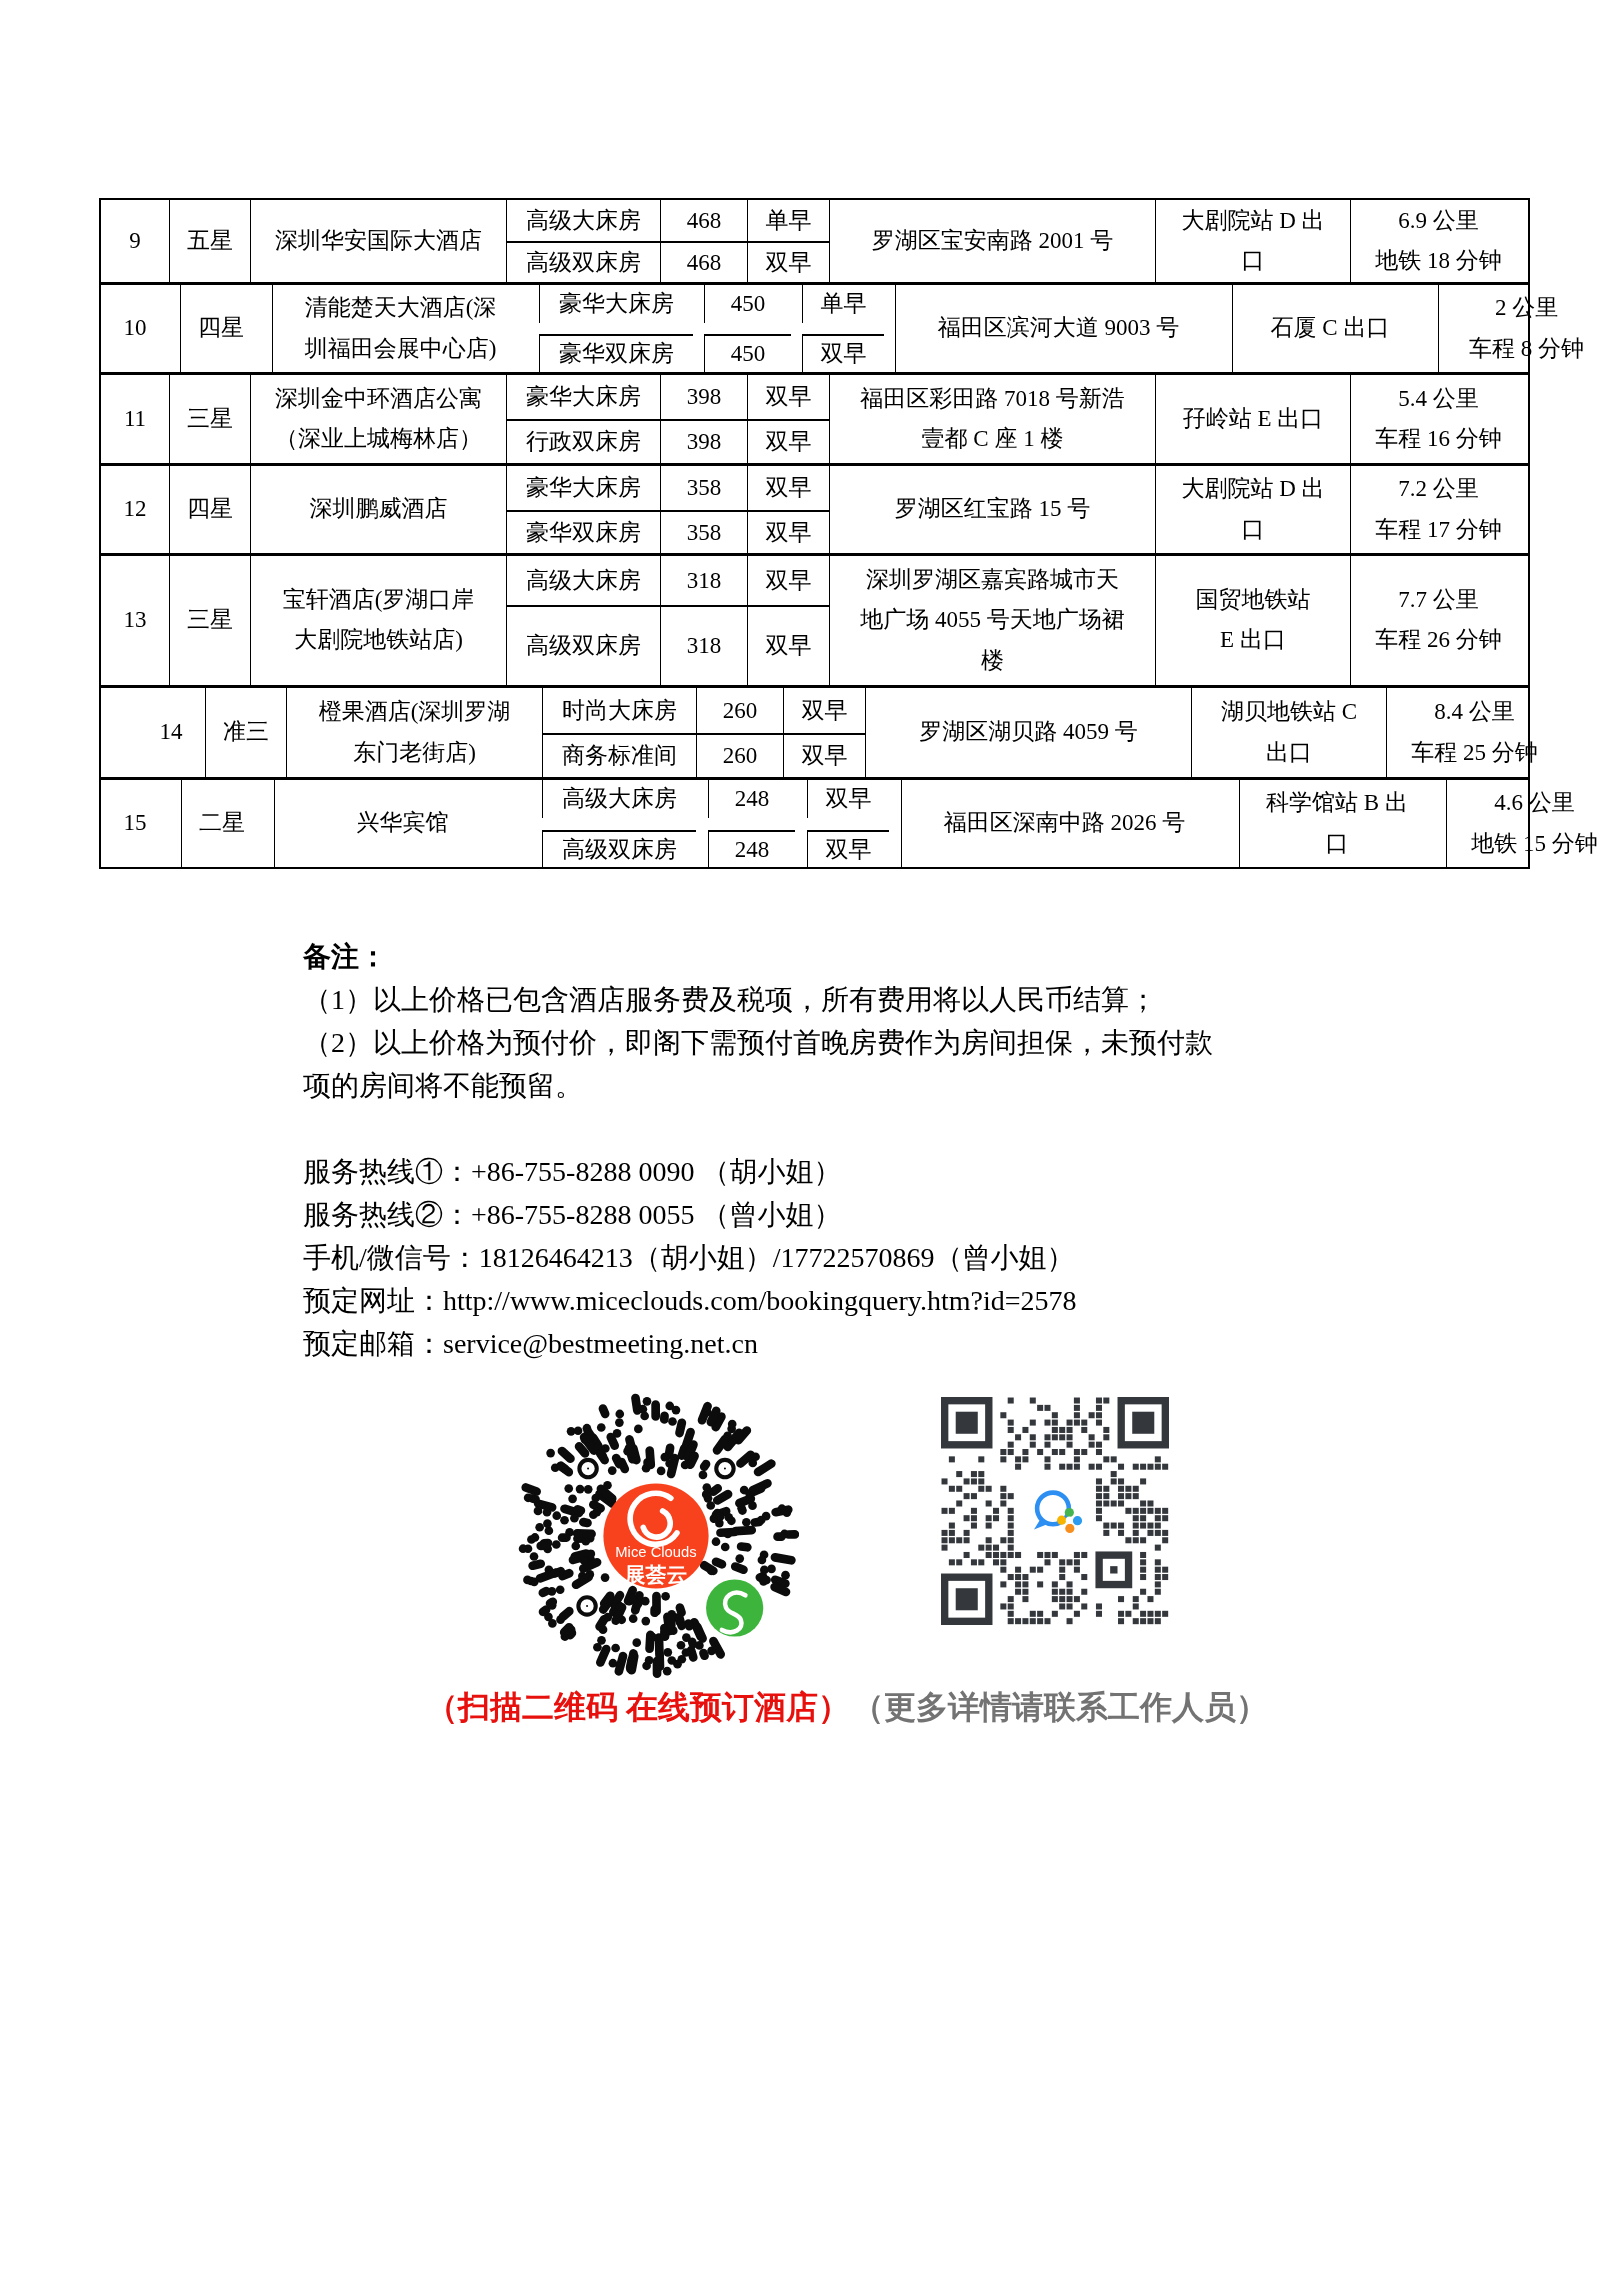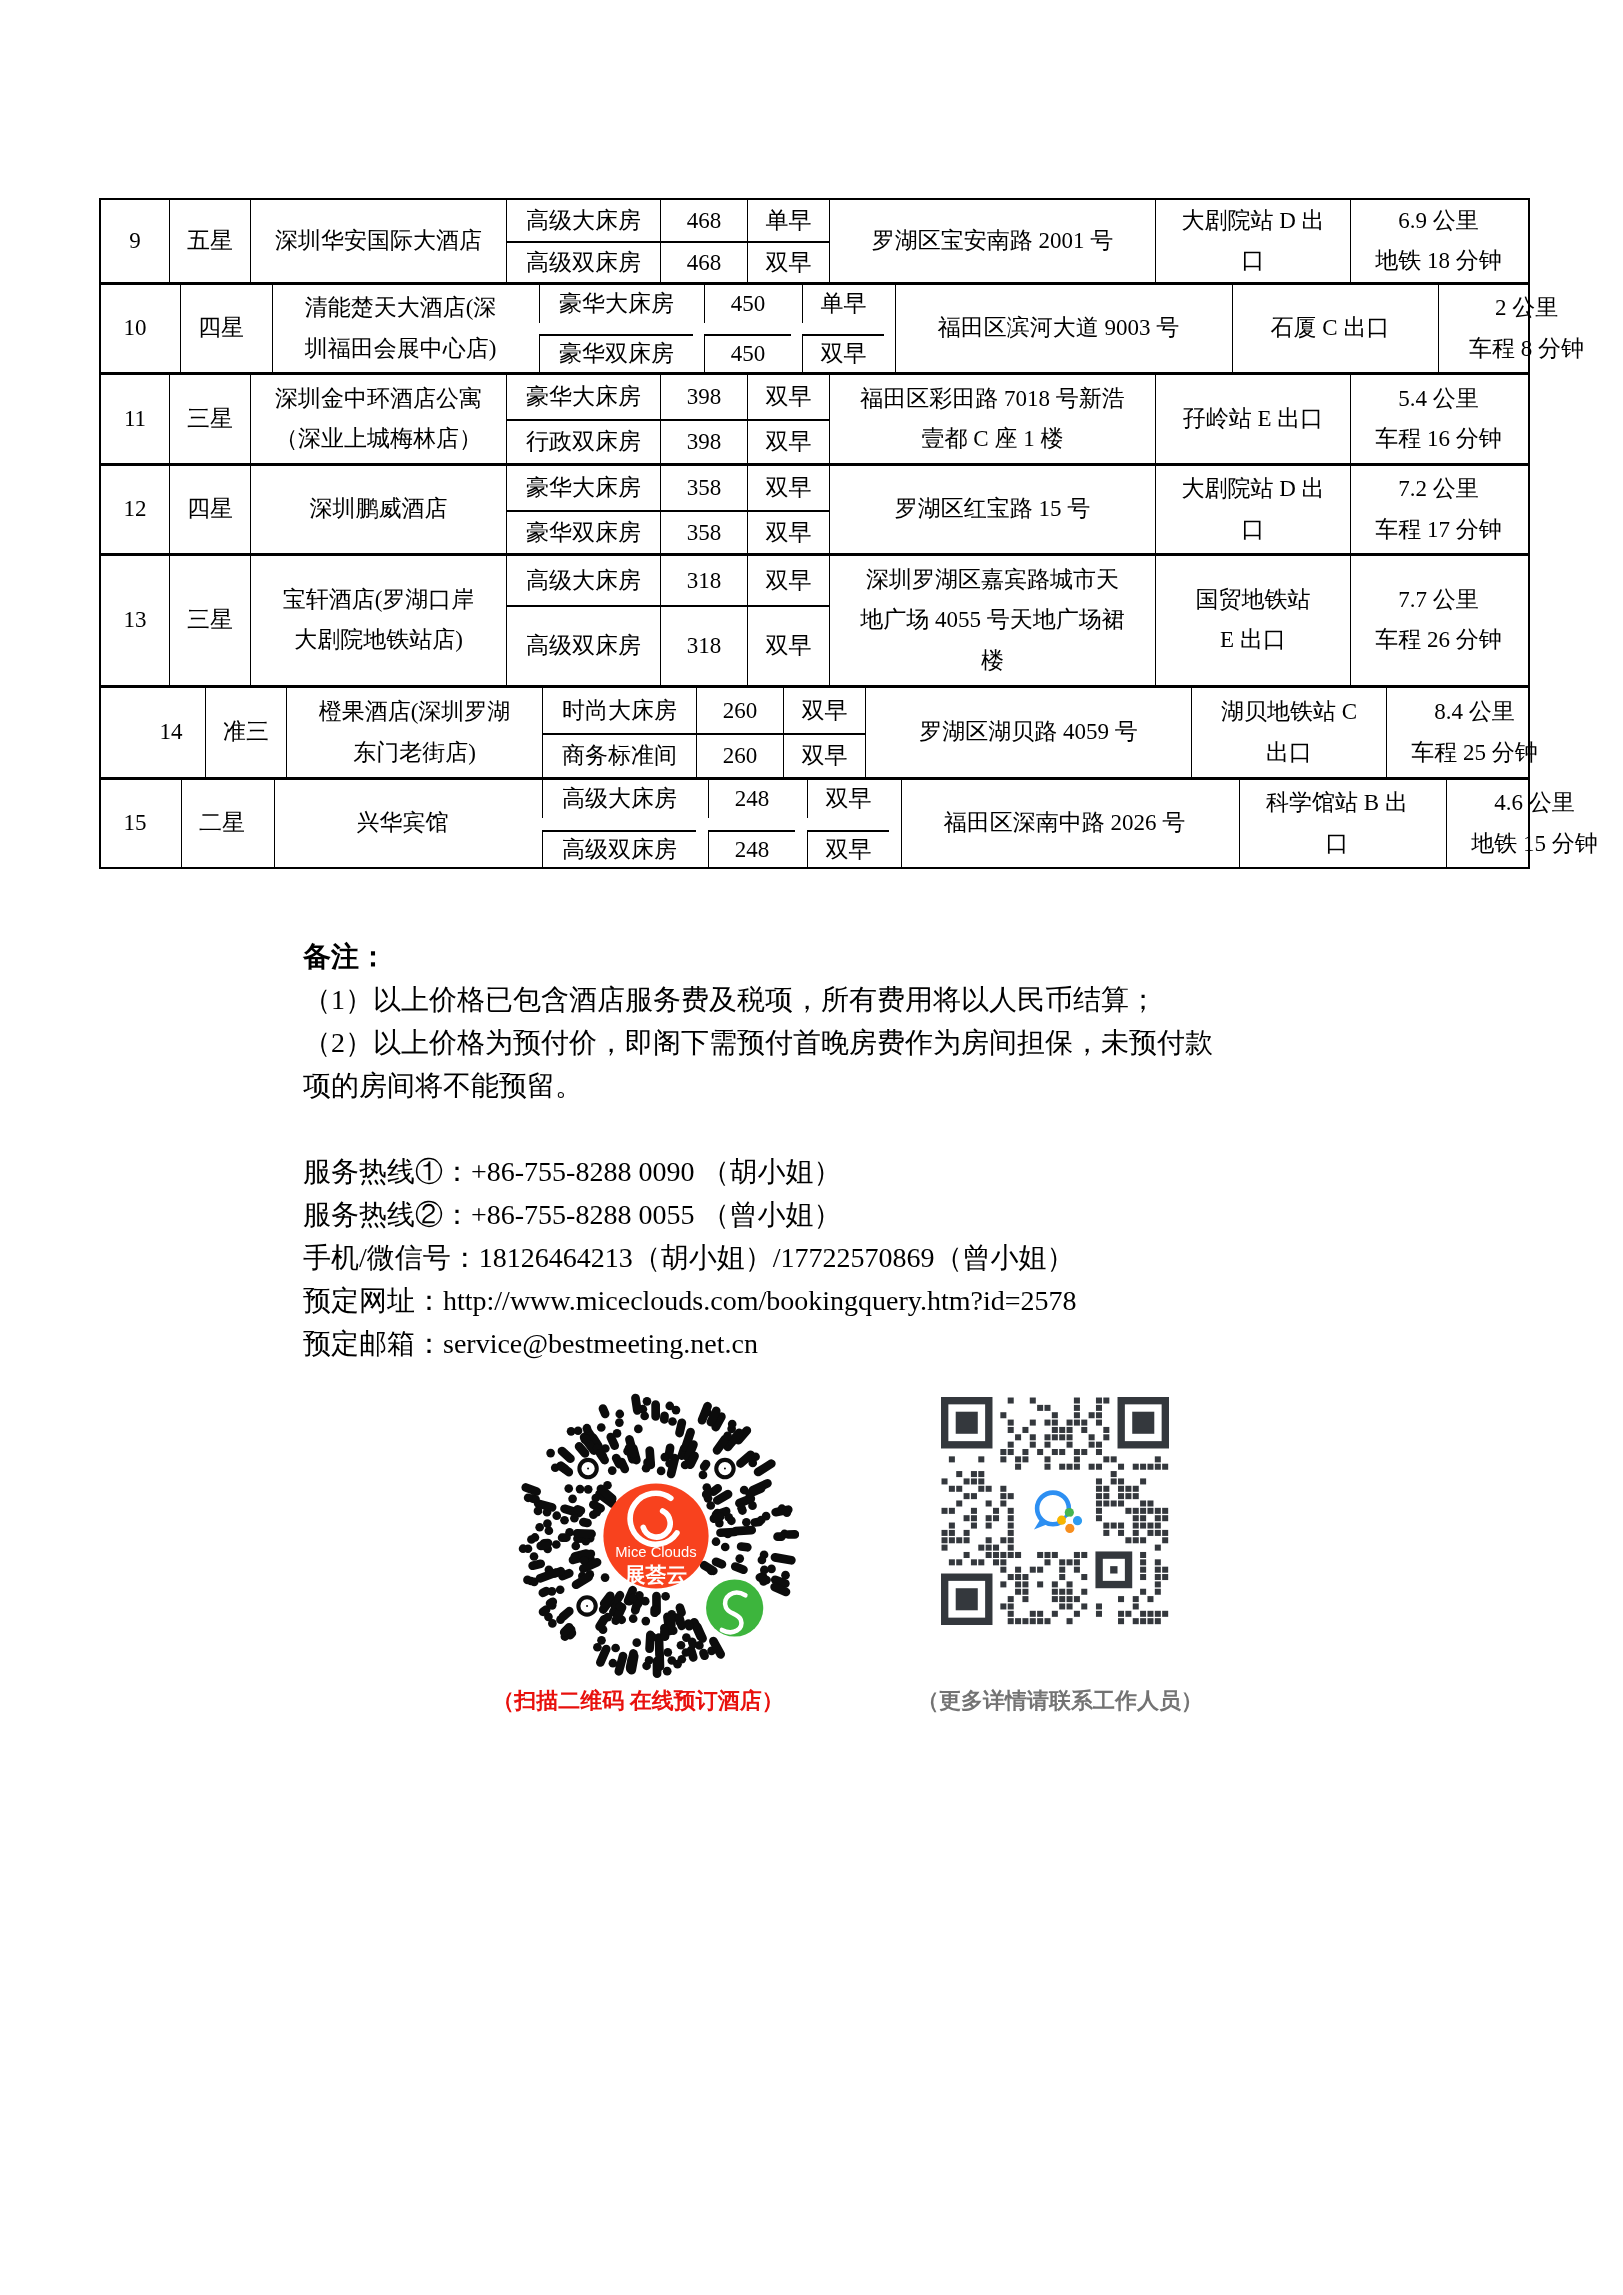--- a/index.html
+++ b/index.html
@@ -39,21 +39,21 @@
   .textblock p{margin:0;height:43px;display:flex;align-items:center;white-space:pre;}
   .textblock .bold{font-weight:bold;}
   .textblock .gap{margin-top:43px;}
 
   
   .qr-area{position:absolute;left:0;top:0;width:1623px;height:2225px;pointer-events:none;}
   .suncode{position:absolute;left:513px;top:1393px;}
   .wework-qr{position:absolute;left:941px;top:1397px;}
 
   
-  .caption{position:absolute;top:1686px;font-size:22px;font-weight:bold;white-space:pre;}
+  .caption{position:absolute;top:1686px;font-size:32px;font-weight:bold;white-space:pre;}
   .caption-left{left:638px;transform:translateX(-50%);}
   .caption-right{left:1060px;transform:translateX(-50%);}
 </style>
 </head>
 <body>
 
 <div class="page">
 
   <div class="hotels-table">
     <div class="hotel-row">

